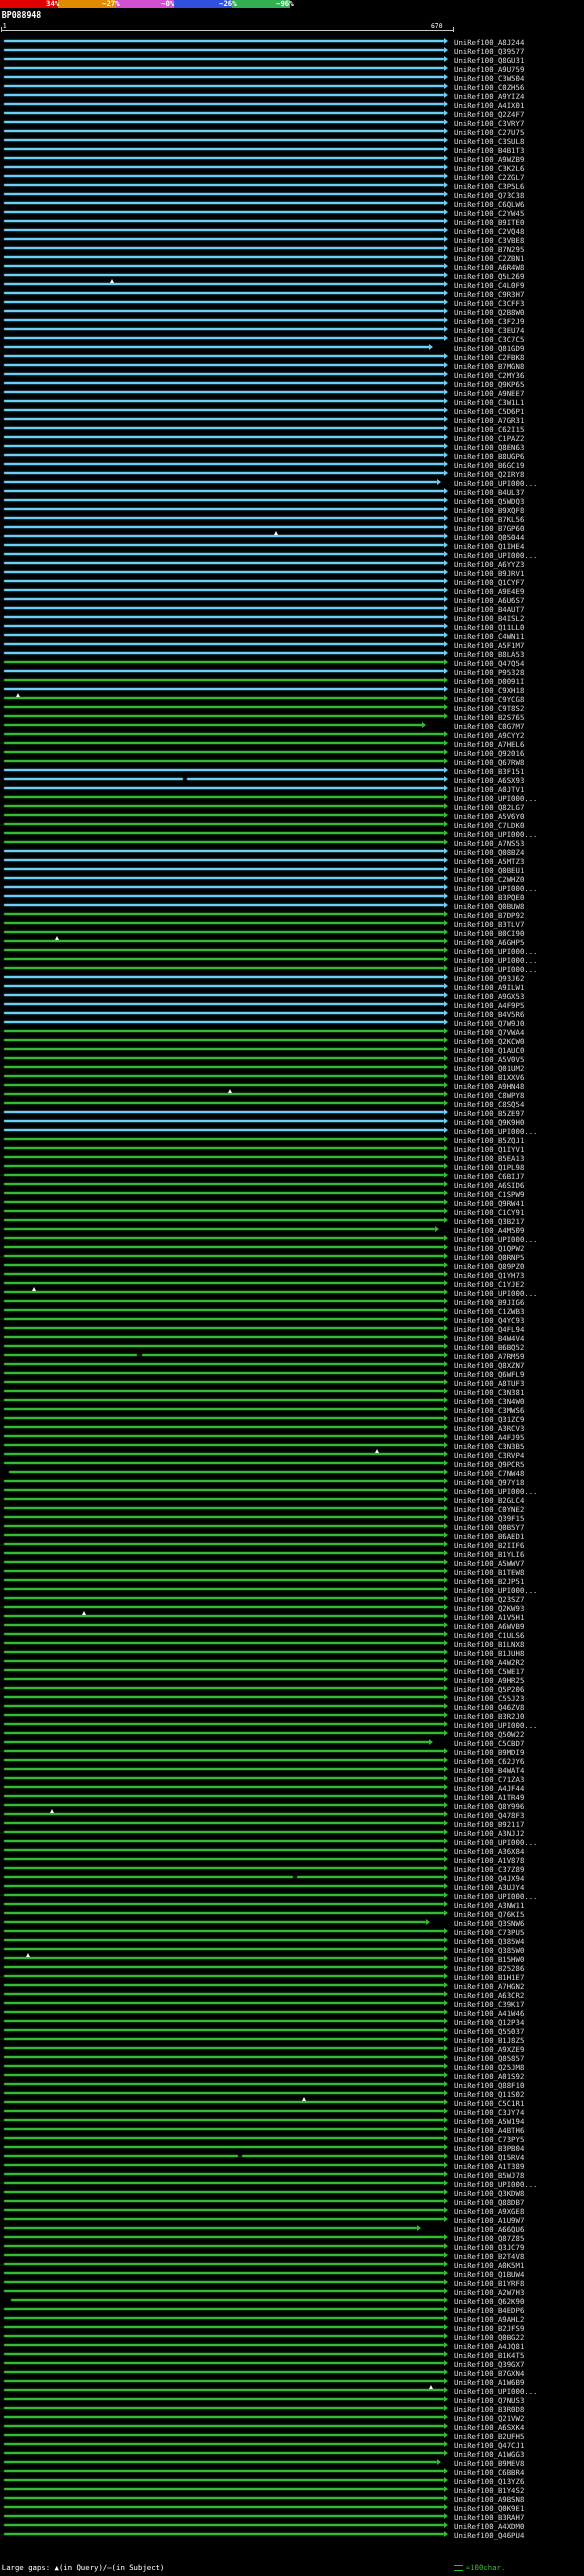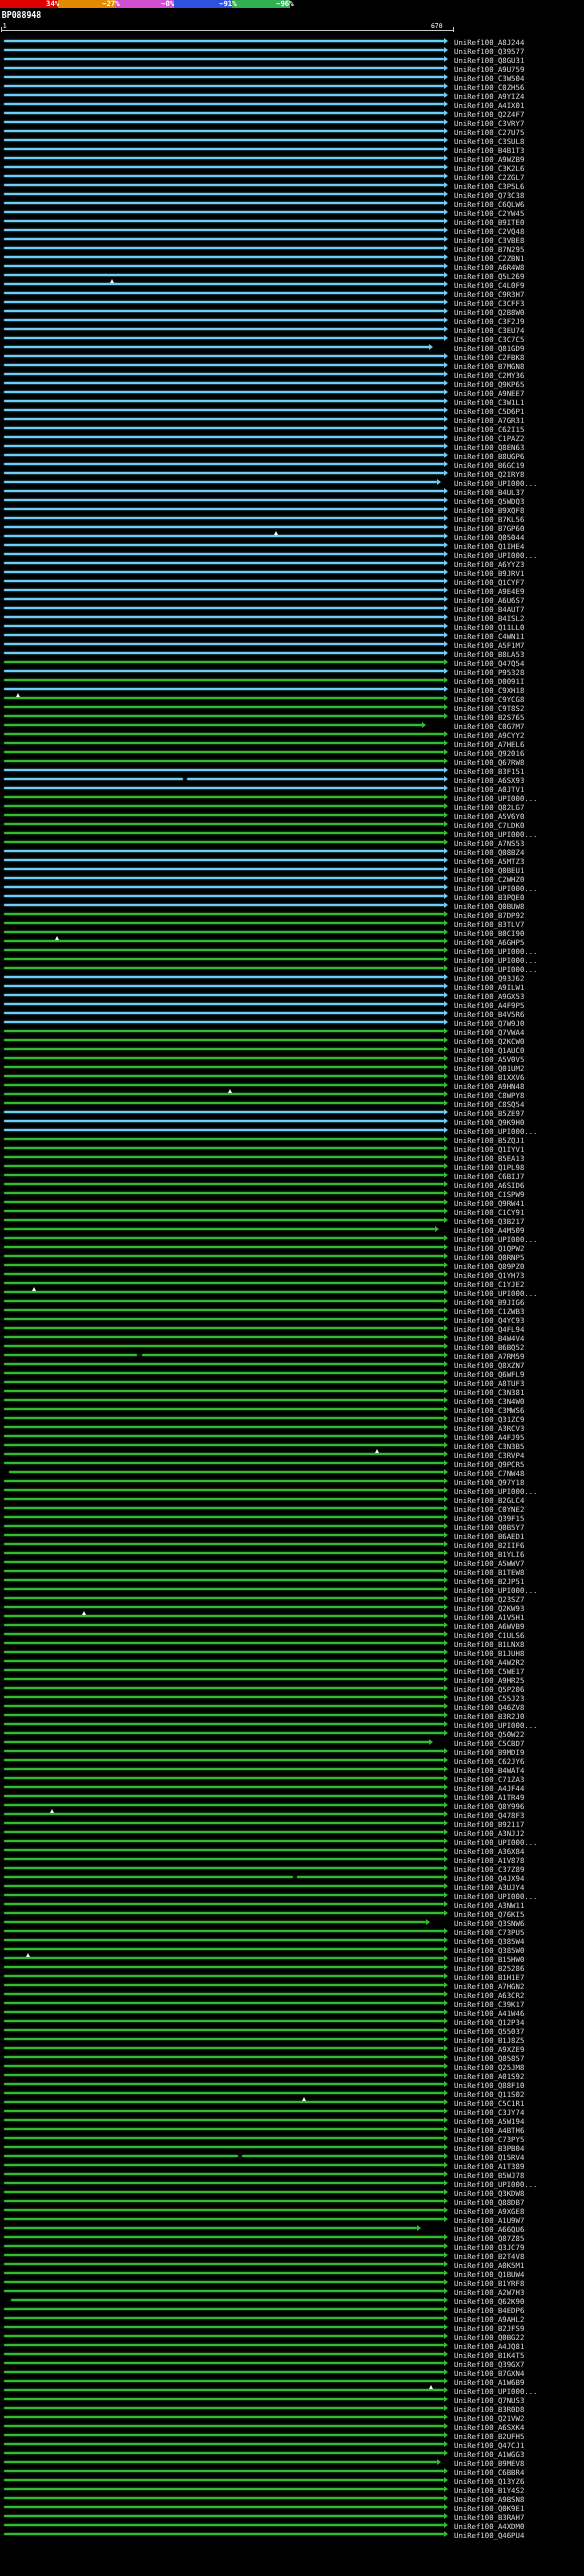--- a/index.html
+++ b/index.html
@@ -39,21 +39,21 @@
   <div id="scale">
       <div class="scale-seg" style="background: rgb(224, 0, 0);"></div>
       <div class="scale-seg" style="background: rgb(224, 138, 0);"></div>
       <div class="scale-seg" style="background: rgb(208, 80, 208);"></div>
       <div class="scale-seg" style="background: rgb(48, 80, 224);"></div>
       <div class="scale-seg" style="background: rgb(48, 176, 80);"></div>
     </div>
   <span class="scale-label" style="left:46px">34%</span>
   <span class="scale-label" style="left:102px">~27%</span>
   <span class="scale-label" style="left:161px">~0%</span>
-  <span class="scale-label" style="left:219px">~91%</span>
+  <span class="scale-label" style="left:219px">~26%</span>
   <span class="scale-label" style="left:276px">~96%</span>
 
   <div class="qname">BP088948</div>
   <span class="qnum" style="left:2.7px">1</span>
   <span class="qnum" style="left:431px">670</span>
   <div id="qline"></div>
   <div class="qtick" style="left:0.9px"></div>
   <div class="qtick" style="left:453px"></div>
 
   <div id="rows">
@@ -1458,15 +1458,21 @@
         <div class="arr" style="left: 444px; border-left-color: rgb(51, 187, 51);"></div>
         <span class="sid">UniRef100_A4XDM0</span>
       </div>
       <div class="row">
         <div class="bar" style="left: 3.7px; width: 440px; background: rgb(51, 187, 51); box-shadow: rgb(51, 187, 51) 0px 0px 1.8px;"></div>
         <div class="arr" style="left: 444px; border-left-color: rgb(51, 187, 51);"></div>
         <span class="sid">UniRef100_Q46PU4</span>
       </div>
     </div>
 
+  <div id="legend">
+    <span id="gap-legend">Large gaps: ▲(in Query)/—(in Subject)</span>
+    <span id="scale-legend">
+      <span class="scale-icon"></span><span>=100char.</span>
+    </span>
+  </div>
 
 </div>
 
 
 </body></html>

